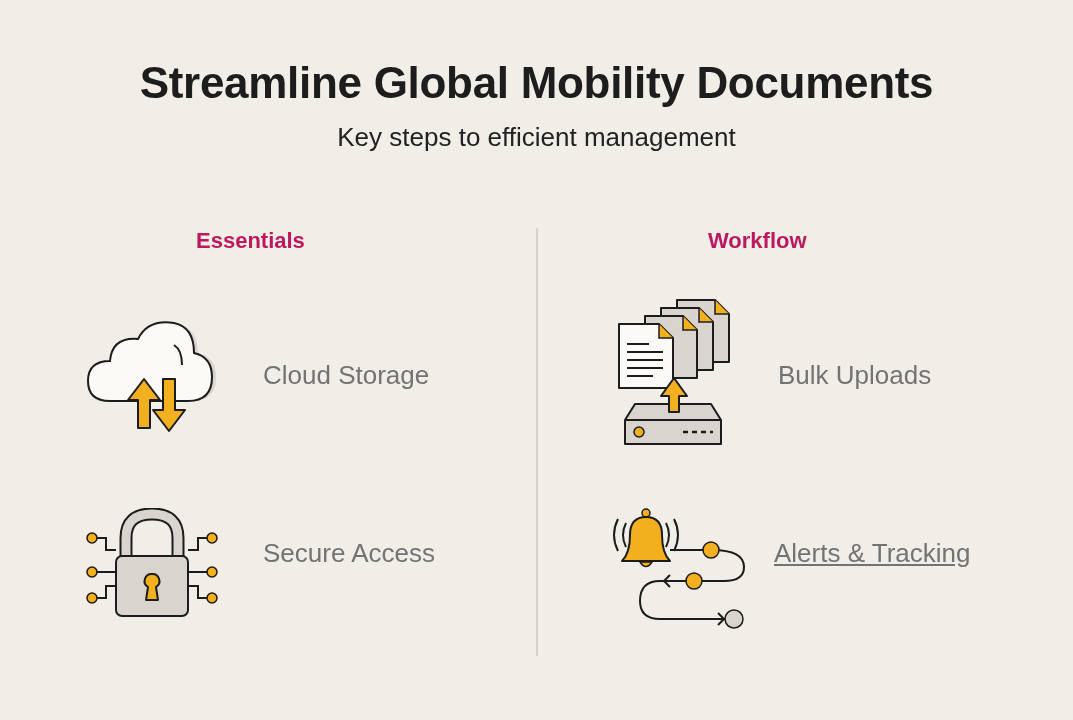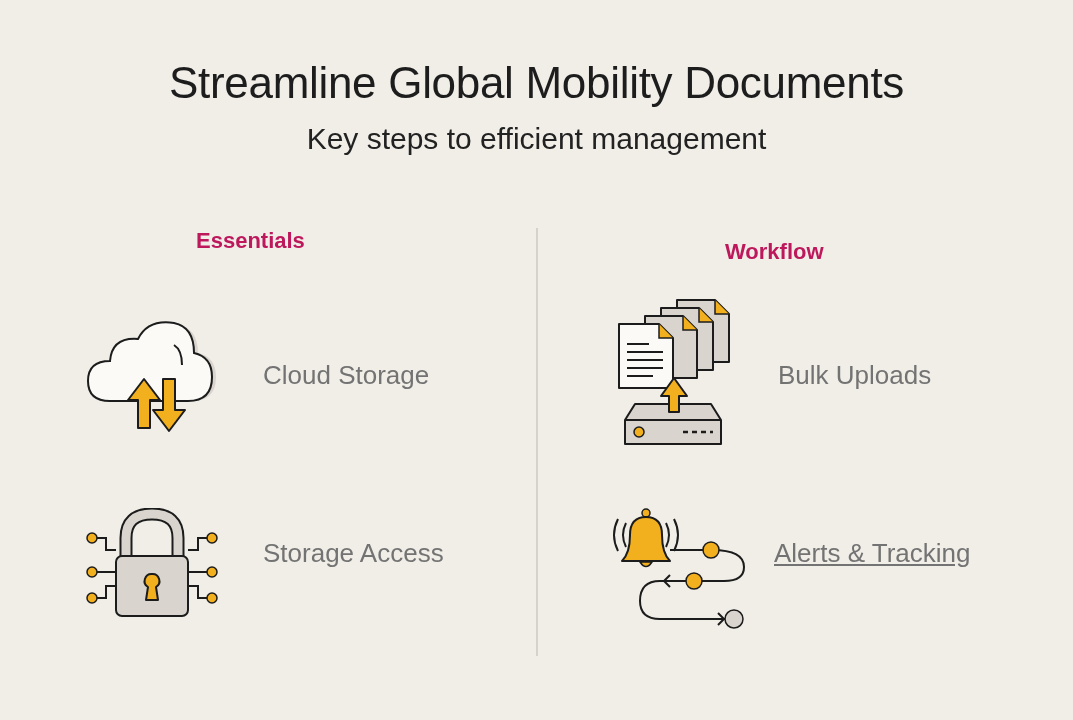--- a/index.html
+++ b/index.html
@@ -5,47 +5,47 @@
   html, body { margin: 0; padding: 0; }
   body {
     width: 1073px; height: 720px; overflow: hidden;
     background: #f1eee8;
     font-family: "Liberation Sans", "DejaVu Sans", sans-serif;
     color: #1c1c1c;
     position: relative;
   }
   .title {
     position: absolute; left: 0; right: 0; top: 58px;
-    text-align: center; font-size: 44px; font-weight: normal; letter-spacing: -0.3px;
+    text-align: center; font-size: 44px; font-weight: bold; letter-spacing: -0.3px;
     color: #1d1d1d;
   }
   .subtitle {
     position: absolute; left: 0; right: 0; top: 122px;
-    text-align: center; font-size: 30px; color: #222;
+    text-align: center; font-size: 26px; color: #222;
   }
   .col-head {
     position: absolute; top: 228px; font-size: 22px; font-weight: bold; color: #be185d;
   }
   .divider {
     position: absolute; left: 536px; top: 228px; width: 1.5px; height: 428px;
     background: #d5d1cb;
   }
   .item-label {
     position: absolute; font-size: 26px; color: #737373;
   }
   .icon { position: absolute; }
 </style>
 </head>
 <body>
 
 <div class="title">Streamline Global Mobility Documents</div>
 <div class="subtitle">Key steps to efficient management</div>
 
 <div class="col-head" style="left:196px;">Essentials</div>
-<div class="col-head" style="left:725px;margin-top:11px;">Workflow</div>
+<div class="col-head" style="left:708px;">Workflow</div>
 
 <div class="divider"></div>
 
 <div class="icon" style="left:82px; top:315px;">
   <svg width="140" height="120" viewBox="0 0 140 120">
     <path d="M28 86 Q6 86 6 66 Q6 46 28 46 Q30 22 56 24 Q66 4 92 8 Q116 12 116 38 Q134 42 134 62 Q134 86 110 86 Z" fill="#d9d5ce" stroke="none"></path>
     <path d="M28 86 Q6 86 6 66 Q6 46 28 46 Q30 22 56 24 Q66 4 92 8 Q112 12 112 38 Q130 42 130 62 Q130 86 106 86 Z" fill="#fbfaf7" stroke="#1c1c1c" stroke-width="2"></path>
     <path d="M92 30 Q100 35 100 50" fill="none" stroke="#1c1c1c" stroke-width="2"></path>
 
     <path d="M56 113 L56 85 L46 85 L62 64 L78 85 L68 85 L68 113 Z" fill="#f2b01e" stroke="#1c1c1c" stroke-width="2" stroke-linejoin="round"></path>
@@ -73,21 +73,21 @@
     <path d="M130 90 L116 90 L116 78 L106 78" fill="none" stroke="#1c1c1c" stroke-width="2"></path>
     <circle cx="130" cy="30" r="5" fill="#f2b01e" stroke="#1c1c1c" stroke-width="1.5"></circle>
     <circle cx="130" cy="64" r="5" fill="#f2b01e" stroke="#1c1c1c" stroke-width="1.5"></circle>
     <circle cx="130" cy="90" r="5" fill="#f2b01e" stroke="#1c1c1c" stroke-width="1.5"></circle>
 
     <rect x="34" y="48" width="72" height="60" rx="6" fill="#d9d5ce" stroke="#1c1c1c" stroke-width="2"></rect>
 
     <path d="M70 66 a7 7 0 0 1 4 13 L76 92 L64 92 L66 79 a7 7 0 0 1 4 -13 Z" fill="#f2b01e" stroke="#1c1c1c" stroke-width="2" stroke-linejoin="round"></path>
   </svg>
 </div>
-<div class="item-label" style="left:263px; top:538px;">Storage Access</div>
+<div class="item-label" style="left:263px; top:538px;">Secure Access</div>
 
 <div class="icon" style="left:615px; top:298px;">
   <svg width="120" height="152" viewBox="0 0 120 152">
 
     <path d="M62 2 L100 2 L114 16 L114 64 L62 64 Z" fill="#d9d5ce" stroke="#1c1c1c" stroke-width="2" stroke-linejoin="round"></path>
     <path d="M100 2 L100 16 L114 16" fill="#f2b01e" stroke="#1c1c1c" stroke-width="1.5"></path>
     <path d="M46 10 L84 10 L98 24 L98 72 L46 72 Z" fill="#d9d5ce" stroke="#1c1c1c" stroke-width="2" stroke-linejoin="round"></path>
     <path d="M84 10 L84 24 L98 24" fill="#f2b01e" stroke="#1c1c1c" stroke-width="1.5"></path>
     <path d="M30 18 L68 18 L82 32 L82 80 L30 80 Z" fill="#d9d5ce" stroke="#1c1c1c" stroke-width="2" stroke-linejoin="round"></path>
     <path d="M68 18 L68 32 L82 32" fill="#f2b01e" stroke="#1c1c1c" stroke-width="1.5"></path>

